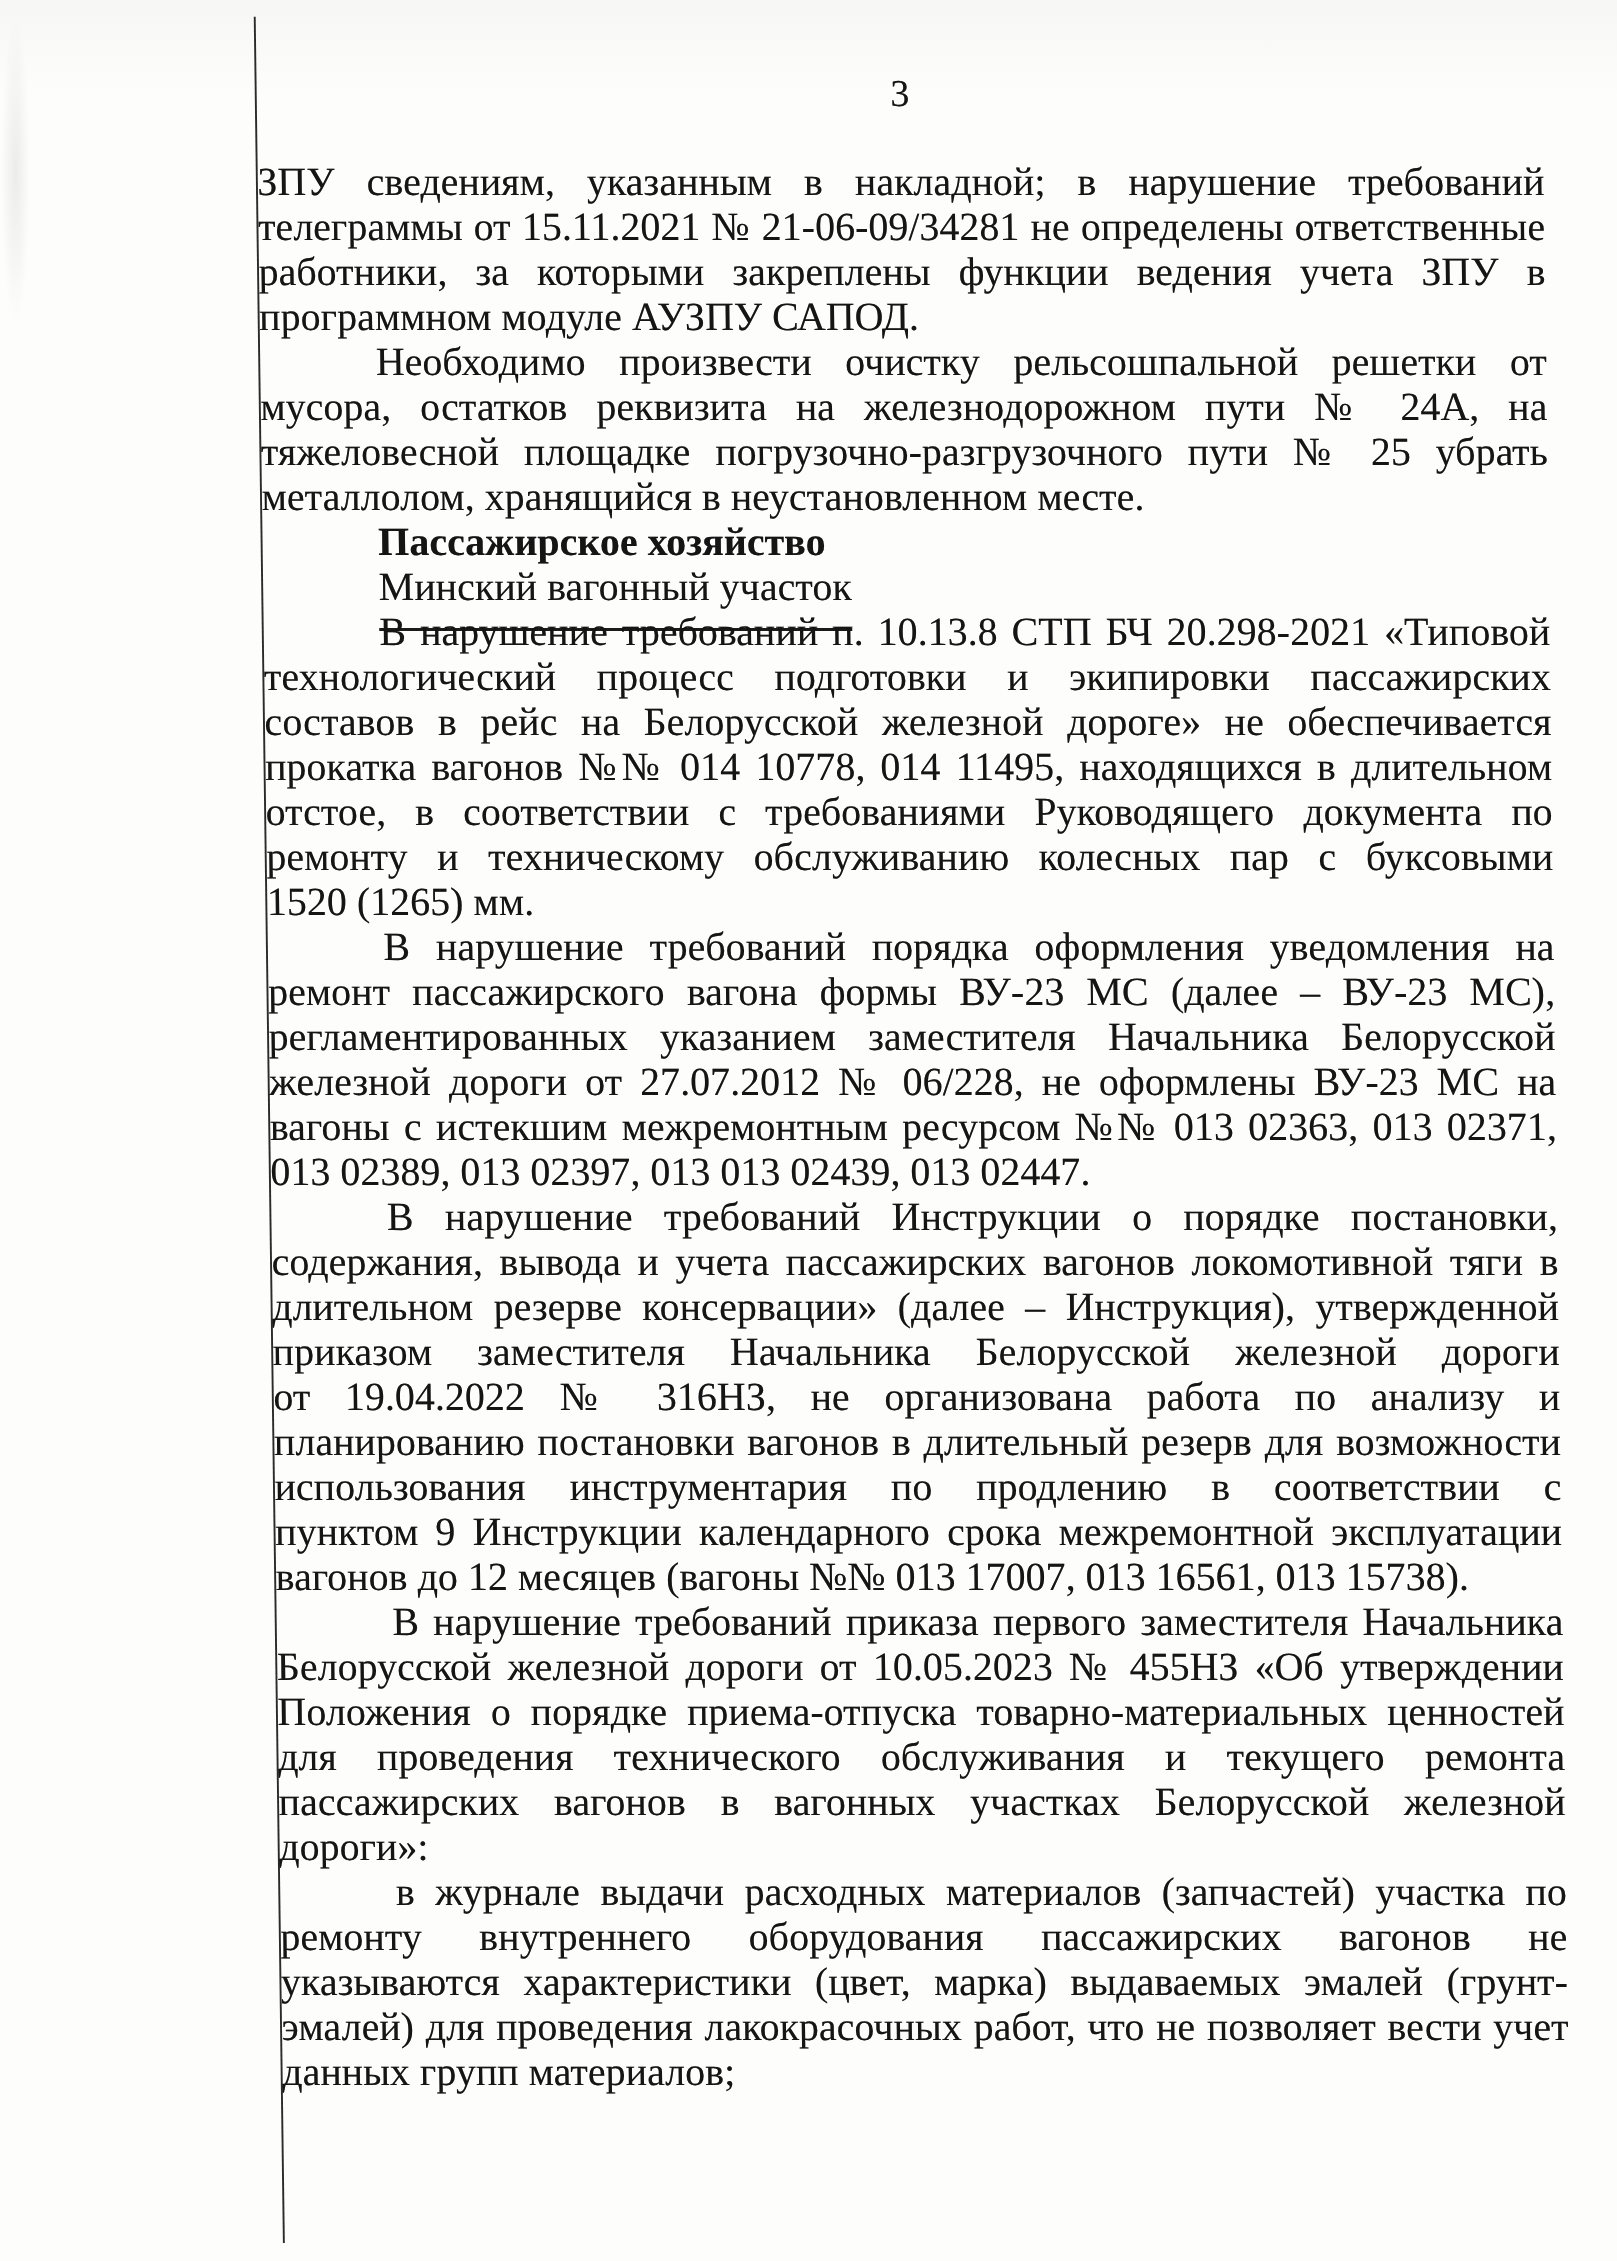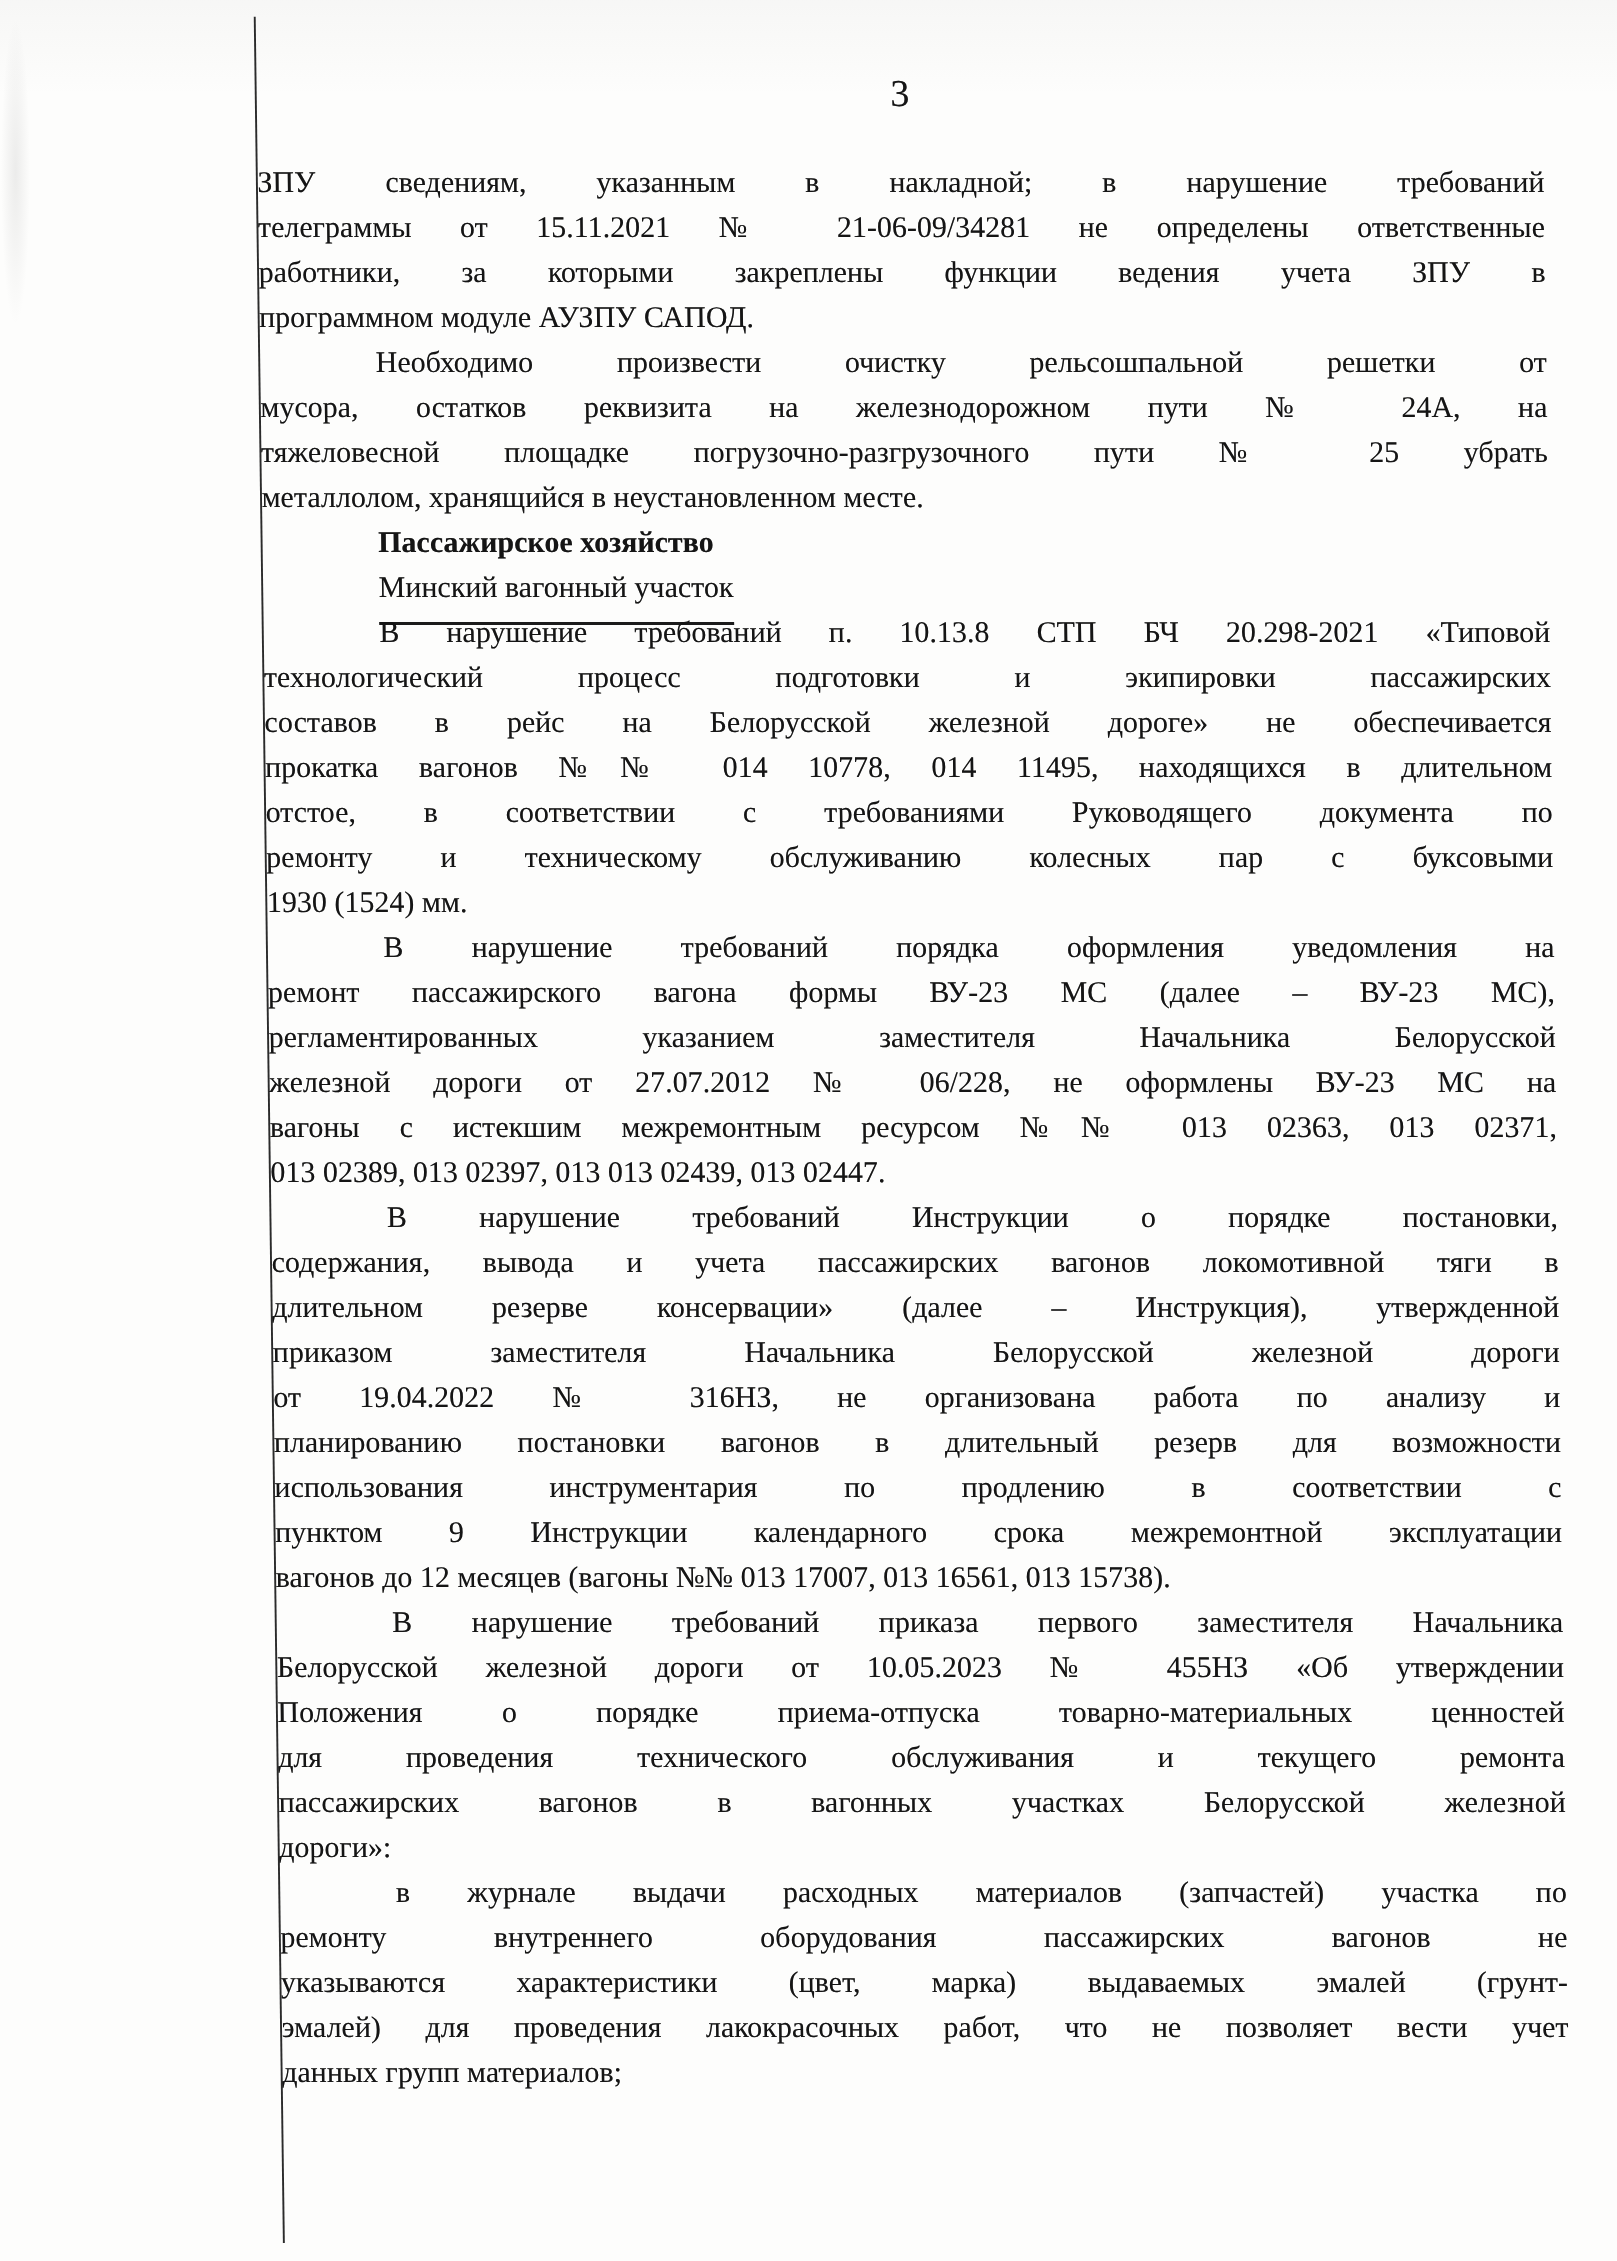--- a/index.html
+++ b/index.html
@@ -55,21 +55,21 @@
   }
   .page-number {
     font-size: 38px;
     line-height: 45px;
     text-align: center;
     margin-bottom: 43px;
     text-shadow: 0 0 0.6px rgba(10,10,10,0.45);
   }
   .block { margin: 0; padding: 0; }
   .line {
-    font-size: 30px;
+    font-size: 40px;
     line-height: 45px;
     text-align: justify;
     text-align-last: justify;
     white-space: normal;
     text-shadow: 0 0 0.6px rgba(10,10,10,0.45);
   }
   .line.last {
     text-align-last: left;
   }
   .line.indent {
@@ -113,21 +113,21 @@
           <div class="block heading-underline">
             <div class="line last indent"><span class="txt">Минский вагонный участок</span></div>
           </div>
           <div class="block body">
             <div class="line indent"><span class="txt">В нарушение требований п. 10.13.8 СТП БЧ 20.298-2021 «Типовой</span></div>
             <div class="line"><span class="txt">технологический процесс подготовки и экипировки пассажирских</span></div>
             <div class="line"><span class="txt">составов в рейс на Белорусской железной дороге» не обеспечивается</span></div>
             <div class="line"><span class="txt">прокатка вагонов №№ 014 10778, 014 11495, находящихся в длительном</span></div>
             <div class="line"><span class="txt">отстое, в соответствии с требованиями Руководящего документа по</span></div>
             <div class="line"><span class="txt">ремонту и техническому обслуживанию колесных пар с буксовыми</span></div>
-            <div class="line last"><span class="txt">1930 (1524) мм.</span></div>
+            <div class="line last"><span class="txt">1520 (1265) мм.</span></div>
           </div>
           <div class="block body">
             <div class="line indent"><span class="txt">В нарушение требований порядка оформления уведомления на</span></div>
             <div class="line"><span class="txt">ремонт пассажирского вагона формы ВУ-23 МС (далее – ВУ-23 МС),</span></div>
             <div class="line"><span class="txt">регламентированных указанием заместителя Начальника Белорусской</span></div>
             <div class="line"><span class="txt">железной дороги от 27.07.2012 № 06/228, не оформлены ВУ-23 МС на</span></div>
             <div class="line"><span class="txt">вагоны с истекшим межремонтным ресурсом №№ 013 02363, 013 02371,</span></div>
             <div class="line last"><span class="txt">013 02389, 013 02397, 013 013 02439, 013 02447.</span></div>
           </div>
           <div class="block body">

